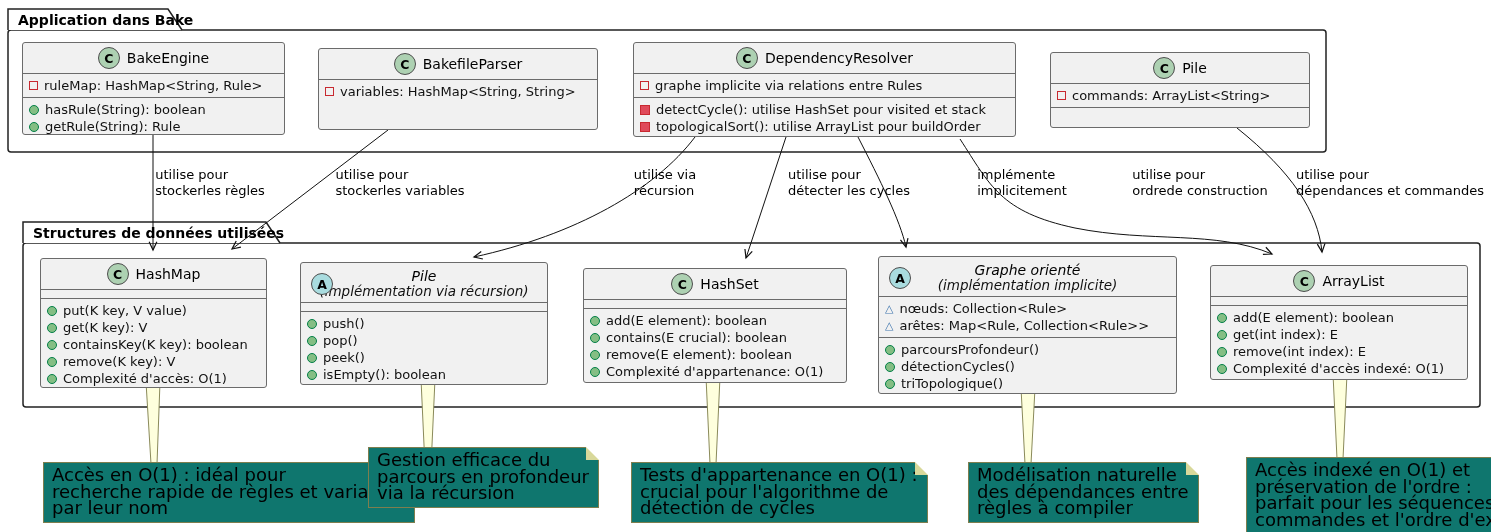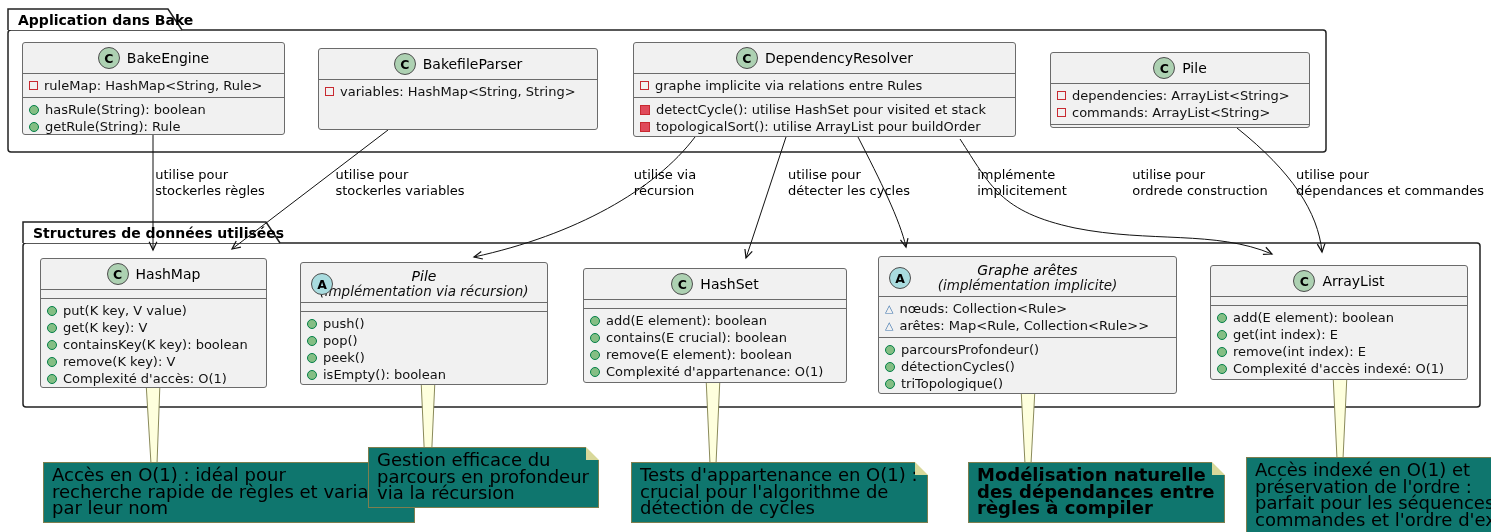--- a/index.html
+++ b/index.html
@@ -158,24 +158,20 @@
   </div>
 
   <div class="cls" style="left:1050px; top:52px; width:260px; height:76px;">
     <div class="chead">
       <span class="circ c">C</span>
       <span class="cname">Pile</span>
     </div>
     <div class="comp">
       <div class="row">
           <span class="ic sqh"></span>
-          <span>dependencies: ArrayList&lt;String&gt;</span>
-        </div>
-      <div class="row">
-          <span class="ic sqh"></span>
           <span>commands: ArrayList&lt;String&gt;</span>
         </div>
     </div>
     <div class="comp empty"></div>
   </div>
 
   <div class="cls" style="left:40px; top:258px; width:227px; height:130px;">
     <div class="chead">
       <span class="circ c">C</span>
       <span class="cname">HashMap</span>
@@ -254,21 +250,21 @@
       <div class="row">
           <span class="ic cirf"></span>
           <span>Complexité d'appartenance: O(1)</span>
         </div>
     </div>
   </div>
 
   <div class="cls" style="left:878px; top:256px; width:299px; height:138px;">
     <div class="chead2">
       <span class="circ a">A</span>
-      <div class="cname it">Graphe arêtes</div>
+      <div class="cname it">Graphe orienté</div>
       <div class="sub it">(implémentation implicite)</div>
     </div>
     <div class="comp">
       <div class="row">
           <span class="ic trih">△</span>
           <span>nœuds: Collection&lt;Rule&gt;</span>
         </div>
       <div class="row">
           <span class="ic trih">△</span>
           <span>arêtes: Map&lt;Rule, Collection&lt;Rule&gt;&gt;</span>
@@ -342,21 +338,21 @@
     <div class="ntext">Gestion efficace du
 parcours en profondeur
 via la récursion</div>
   </div>
   <div class="note" style="left:603px; top:462px;">
     <span class="fold"></span>
     <div class="ntext">Tests d'appartenance en O(1) :
 crucial pour l'algorithme de
 détection de cycles</div>
   </div>
-  <div class="note" style="left:940px; top:462px;font-weight:bold;">
+  <div class="note" style="left:940px; top:462px;">
     <span class="fold"></span>
     <div class="ntext">Modélisation naturelle
 des dépendances entre
 règles à compiler</div>
   </div>
   <div class="note" style="left:1218px; top:457px;">
     <span class="fold"></span>
     <div class="ntext">Accès indexé en O(1) et
 préservation de l'ordre :
 parfait pour les séquences de

